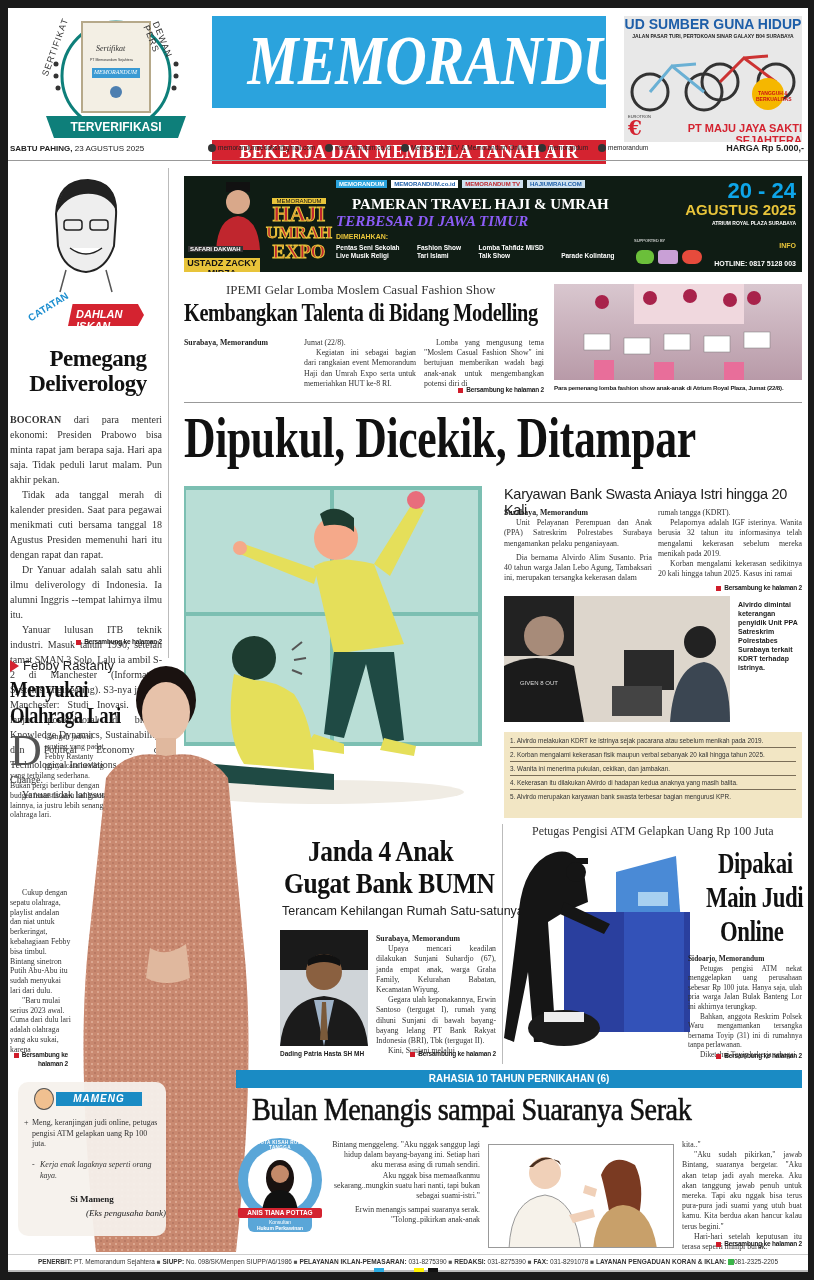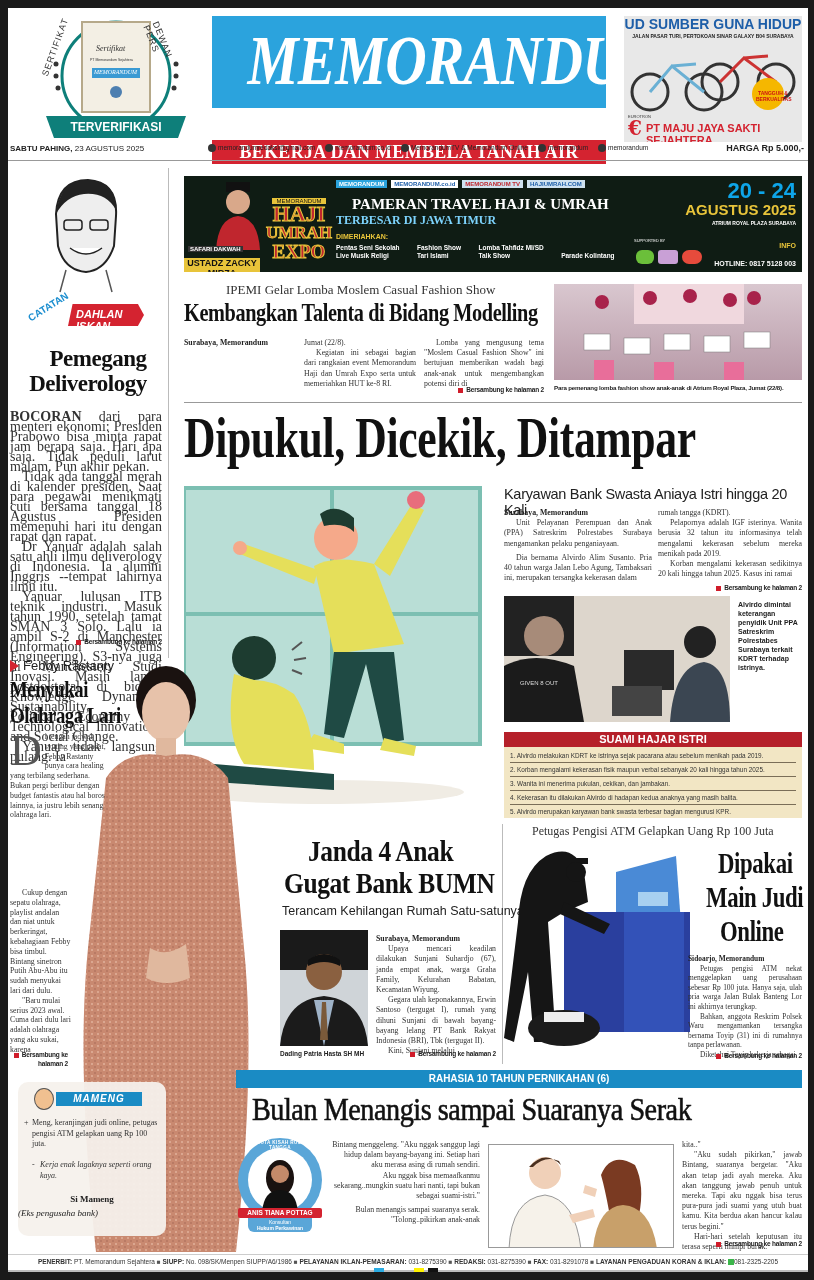--- a/index.html
+++ b/index.html
@@ -3,21 +3,21 @@
 <meta charset="utf-8">
 <style>
 *{box-sizing:border-box;margin:0;padding:0}
 html,body{width:814px;height:1280px;overflow:hidden;background:#1a1a1a}
 body{font-family:"DejaVu Serif",serif;color:#222}
 .page{position:absolute;left:8px;top:8px;width:800px;height:1264px;background:#fff}
 .abs{position:absolute}
 .serif{font-family:"Liberation Serif",serif}
 .sans{font-family:"Liberation Sans",sans-serif}
 .cond{font-family:"Liberation Sans",sans-serif;font-stretch:condensed}
-.body-text{font-family:"Liberation Serif",serif;font-size:14px;line-height:10px;color:#333;text-align:justify}
+.body-text{font-family:"Liberation Serif",serif;font-size:10px;line-height:15px;color:#333;text-align:justify}
 .body-text p{text-indent:12px}
 .body-text p.noind{text-indent:0}
 .dateline{font-weight:bold;color:#222}
 .cont{font-family:"Liberation Sans",sans-serif;font-size:6.5px;font-weight:bold;color:#222;text-align:right;letter-spacing:-0.2px}
 .cont::before{content:"";display:inline-block;width:5px;height:5px;background:#d01c2a;margin-right:3px;vertical-align:middle}
 .hl{font-family:"Liberation Serif",serif;font-weight:bold;color:#111;transform-origin:left top;white-space:nowrap;letter-spacing:-0.5px}
 .vrule{position:absolute;width:1px;background:#bbb}
 .hrule{position:absolute;height:1px;background:#aaa}
 </style>
 </head>
@@ -64,21 +64,21 @@
         <circle cx="94" cy="40" r="18"></circle>
           <circle cx="150" cy="40" r="18"></circle>
         <path d="M24 50 L46 24 L78 50 M46 24 L70 22" stroke="#6ab0d4"></path>
         <path d="M94 40 L118 16 L150 40 M118 16 L142 14" stroke="#c33"></path>
       </g>
       <circle cx="142" cy="52" r="16" fill="#f5b700"></circle>
     </svg>
     <span class="abs cond" style="left:132px;top:74px;width:34px;font-size:5px;font-weight:bold;color:#c11;text-align:center;line-height:6px;">TANGGUH &amp; BERKUALITAS</span>
     <span class="abs" style="left:4px;top:100px;font-size:20px;color:#d42330;font-weight:bold;">€</span>
     <span class="abs sans" style="left:4px;top:98px;font-size:4px;color:#333;">EUROTRON</span>
-    <div class="abs cond" style="left:22px;top:106px;width:156px;font-size:11px;font-weight:bold;color:#d42330;text-align:left;">PT MAJU JAYA SAKTI SEJAHTERA</div>
+    <div class="abs cond" style="left:22px;top:106px;width:156px;font-size:11px;font-weight:bold;color:#d42330;text-align:right;">PT MAJU JAYA SAKTI SEJAHTERA</div>
   </div>
 
   <div class="abs cond" style="left:2px;top:136px;font-size:8px;">
     <b>SABTU PAHING,</b>
     <span>23 AGUSTUS 2025</span>
   </div>
   <div class="abs cond" style="left:200px;top:136px;font-size:6.5px;display:flex;gap:10px;align-items:center;">
     <span><span style="display:inline-block;width:8px;height:8px;border-radius:50%;background:#333;vertical-align:middle;margin-right:2px;"></span><span>memorandumredaksi@gmail.com</span></span>
     <span><span style="display:inline-block;width:8px;height:8px;border-radius:50%;background:#333;vertical-align:middle;margin-right:2px;"></span><span>memorandum.co.id</span></span>
     <span><span style="display:inline-block;width:8px;height:8px;border-radius:50%;background:#333;vertical-align:middle;margin-right:2px;"></span><span>MemorandumTV &amp; Memorandum Online</span></span>
@@ -131,21 +131,21 @@
       <div class="serif" style="font-size:17px;line-height:19px;color:#c0262e;font-weight:bold;-webkit-text-stroke:1px #e8c43a;">UMRAH</div>
       <div class="serif" style="font-size:19px;line-height:19px;color:#c0262e;font-weight:bold;-webkit-text-stroke:1px #e8c43a;">EXPO</div>
     </div>
     <div class="abs cond" style="left:152px;top:4px;display:flex;gap:4px;font-size:6px;font-weight:bold;">
       <span style="background:#2ba3dd;color:#fff;padding:1px 3px;">MEMORANDUM</span>
       <span style="background:#fff;color:#1d5ea8;padding:1px 3px;">MEMORANDUM.co.id</span>
       <span style="background:#cfe2f0;color:#c0262e;padding:1px 3px;">MEMORANDUM TV</span>
       <span style="background:#cfe2f0;color:#1d5ea8;padding:1px 3px;">HAJIUMRAH.COM</span>
     </div>
     <div class="abs serif" style="left:168px;top:20px;font-size:15px;font-weight:bold;color:#fff;">PAMERAN TRAVEL HAJI &amp; UMRAH</div>
-    <div class="abs serif" style="left:152px;top:37px;font-size:12px;font-weight:bold;color:#7dd3fc;">TERBESAR DI JAWA TIMUR</div>
+    <div class="abs serif" style="left:152px;top:37px;font-size:15px;font-weight:bold;color:#8b5cf6;font-style:italic;">TERBESAR DI JAWA TIMUR</div>
     <div class="abs cond" style="left:152px;top:57px;font-size:7px;color:#e8c43a;font-weight:bold;">DIMERIAHKAN:</div>
     <div class="abs cond" style="left:152px;top:68px;width:290px;font-size:6.5px;color:#fff;font-weight:bold;display:grid;grid-template-columns:repeat(4,auto);row-gap:1px;column-gap:6px;">
       <span>Pentas Seni Sekolah</span>
       <span>Fashion Show</span>
       <span>Lomba Tahfidz MI/SD</span>
       <span></span>
       <span>Live Musik Religi</span>
       <span>Tari Islami</span>
       <span>Talk Show</span>
       <span>Parade Kolintang</span>
@@ -255,21 +255,20 @@
       <rect x="120" y="54" width="50" height="40" fill="#2a2a2a"></rect>
       <rect x="108" y="90" width="50" height="30" fill="#444"></rect>
       <circle cx="196" cy="46" r="16" fill="#222"></circle>
       <path d="M166 126 Q170 70 200 66 Q226 70 226 126Z" fill="#3b4652"></path>
     </svg>
     <span class="abs cond" style="left:16px;top:84px;font-size:6px;color:#ddd;">GIVEN 8 OUT</span>
   </div>
   <div class="abs sans" style="left:730px;top:592px;width:60px;font-size:7px;line-height:9px;font-weight:bold;color:#222;">Alvirdo dimintai keterangan penyidik Unit PPA Satreskrim Polrestabes Surabaya terkait KDRT terhadap istrinya.</div>
 
   <div class="abs" style="left:496px;top:724px;width:298px;height:86px;background:#f2e6c4;">
-    <div class="cond" style="background:#b5202a;color:#fff;text-align:center;font-weight:bold;font-size:11px;line-height:15px;">SUAMI HAJAR ISTRI</div>
     <div class="cond" style="padding:2px 6px;font-size:6.4px;color:#333;">
       <div style="border-bottom:1px solid #7a6e58;line-height:13px;">1. Alvirdo melakukan KDRT ke istrinya sejak pacarana atau sebelum menikah pada 2019.</div>
       <div style="border-bottom:1px solid #7a6e58;line-height:13px;">2. Korban mengalami kekerasan fisik maupun verbal sebanyak 20 kali hingga tahun 2025.</div>
       <div style="border-bottom:1px solid #7a6e58;line-height:13px;">3. Wanita ini menerima pukulan, cekikan, dan jambakan.</div>
       <div style="border-bottom:1px solid #7a6e58;line-height:13px;">4. Kekerasan itu dilakukan Alvirdo di hadapan kedua anaknya yang masih balita.</div>
       <div style="line-height:13px;">5. Alvirdo merupakan karyawan bank swasta terbesar bagian mengurusi KPR.</div>
     </div>
   </div>
 
   <div class="abs" style="left:2px;top:650px;display:flex;align-items:center;gap:4px;">
@@ -362,21 +361,21 @@
       <span style="position:absolute;left:0;top:-2px;width:20px;height:22px;border-radius:50%;background:#f0c090;border:1px solid #555;"></span>
       <span class="sans" style="position:absolute;left:22px;top:2px;width:86px;height:14px;background:#1a8bc4;color:#fff;font-size:10px;line-height:14px;font-weight:bold;font-style:italic;text-align:center;letter-spacing:1px;">MAMENG</span>
     </div>
     <div class="abs serif" style="left:14px;top:36px;width:128px;font-size:8px;line-height:10.5px;color:#333;">
       <span style="position:absolute;left:-8px;">+</span><span>Meng, keranjingan judi online, petugas pengisi ATM gelapkan uang Rp 100 juta.</span>
     </div>
     <div class="abs serif" style="left:22px;top:78px;width:120px;font-size:8px;line-height:10.5px;color:#333;font-style:italic;">
       <span style="position:absolute;left:-8px;">-</span><span>Kerja enak lagaknya seperti orang kaya.</span>
     </div>
     <div class="abs serif" style="left:0;top:112px;width:148px;text-align:center;font-size:9px;font-weight:bold;color:#222;">Si Mameng</div>
-    <div class="abs serif" style="left:0;top:126px;width:148px;text-align:left;font-size:9px;font-style:italic;color:#222;">(Eks pengusaha bank)</div>
+    <div class="abs serif" style="left:0;top:126px;width:148px;text-align:right;font-size:9px;font-style:italic;color:#222;">(Eks pengusaha bank)</div>
   </div>
 
   <div class="abs cond" style="left:228px;top:1062px;width:566px;height:18px;background:#1a8bc4;color:#fff;font-size:10px;font-weight:bold;text-align:center;line-height:18px;">RAHASIA 10 TAHUN PERNIKAHAN (6)</div>
   <div class="abs hl" style="left:244px;top:1082px;font-size:32px;line-height:38px;transform:scaleX(0.88);font-weight:normal;-webkit-text-stroke:0.6px #111;">Bulan Menangis sampai Suaranya Serak</div>
 
   <div class="abs" style="left:228px;top:1128px;width:88px;height:100px;">
     <svg width="88" height="96" viewBox="0 0 88 96">
       <circle cx="44" cy="44" r="42" fill="#5aa6d8"></circle>
       <circle cx="44" cy="44" r="32" fill="#fff"></circle>
       <ellipse cx="44" cy="42" rx="14" ry="18" fill="#1a1210"></ellipse>
@@ -387,21 +386,21 @@
     <div class="abs sans" style="left:2px;top:72px;width:84px;height:10px;background:#d42330;color:#fff;font-size:6.5px;line-height:10px;text-align:center;font-weight:bold;border-radius:2px;">ANIS TIANA POTTAG</div>
     <div class="abs sans" style="left:12px;top:82px;width:64px;background:#5aa6d8;color:#fff;font-size:5px;line-height:6px;text-align:center;border-radius:0 0 6px 6px;padding:1px 0;">
       <div>Konsultan</div>
       <div style="font-weight:bold;">Hukum Perkawinan</div>
     </div>
   </div>
 
   <div class="abs body-text" style="left:324px;top:1132px;width:148px;text-align:right;font-size:7.8px;line-height:10.2px;">
     <p class="noind">Bintang menggeleng. "Aku nggak sanggup lagi hidup dalam bayang-bayang ini. Setiap hari aku merasa asing di rumah sendiri.</p>
     <p>Aku nggak bisa memaafkanmu sekarang..mungkin suatu hari nanti, tapi bukan sebagai suami-istri."</p>
-    <p style="margin-top:4px;">Bulan menangis sampai suaranya serak. "Tolong..pikirkan anak-anak</p>
+    <p style="margin-top:4px;">Erwin menangis sampai suaranya serak. "Tolong..pikirkan anak-anak</p>
   </div>
 
   <div class="abs" style="left:480px;top:1136px;width:186px;height:104px;border:1px solid #999;background:#fff;overflow:hidden;">
     <svg width="186" height="104" viewBox="0 0 186 104">
       <circle cx="56" cy="28" r="16" fill="#f0d0b8"></circle>
       <path d="M40 22 Q56 4 72 20 L70 16 Q56 10 44 22Z" fill="#4a3020"></path>
       <path d="M20 104 Q22 54 56 50 Q86 54 92 104Z" fill="#f6f2ea" stroke="#999"></path>
       <path d="M80 70 L104 64 L106 72 L84 78Z" fill="#f0d0b8"></path>
       <circle cx="130" cy="34" r="14" fill="#f0d0b8"></circle>
       <path d="M112 30 Q122 6 146 20 Q156 40 150 70 L120 66 Q116 44 112 30Z" fill="#7a3a22"></path>

